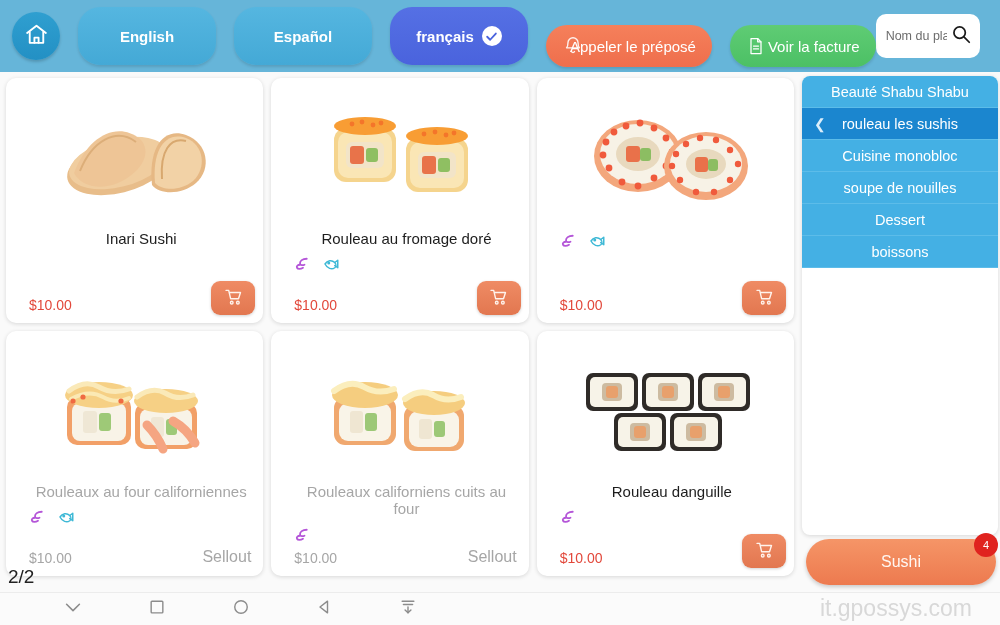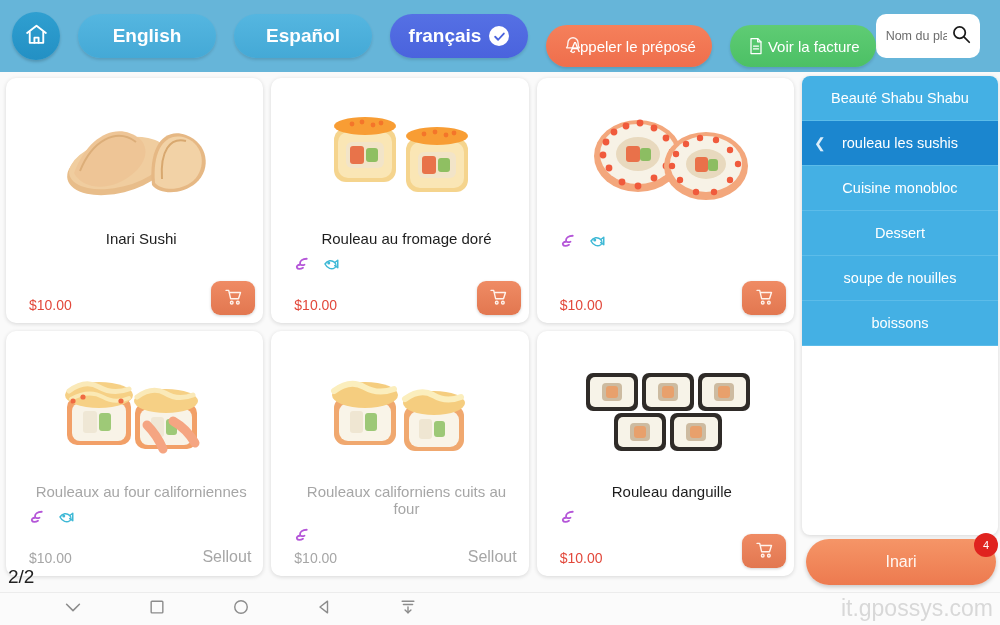--- a/index.html
+++ b/index.html
@@ -17,23 +17,23 @@
     background: #66b5d9;
     display: flex; align-items: center; padding: 0 12px;
   }
   .home-btn {
     width: 48px; height: 48px; border-radius: 50%;
     background: linear-gradient(180deg,#2f9fd0,#2390c4);
     display: flex; align-items: center; justify-content: center;
     flex: 0 0 auto; box-shadow: 0 2px 3px rgba(0,0,0,.18);
   }
   .lang-btn {
-    height: 44px; min-width: 138px; border-radius: 22px;
+    height: 58px; min-width: 138px; border-radius: 22px;
     background: linear-gradient(180deg,#55b6e0,#44a9d6);
-    color: #fff; font-size: 19px; font-weight: bold;
+    color: #fff; font-size: 15px; font-weight: bold;
     display: flex; align-items: center; justify-content: center;
     margin-left: 18px; flex: 0 0 auto;
     box-shadow: 0 2px 3px rgba(0,0,0,.13);
   }
   .lang-btn.active {
     background: linear-gradient(180deg,#5570e4,#4a63dd);
     gap: 8px; padding: 0 14px;
   }
   .check-circle {
     width: 20px; height: 20px; border-radius: 50%;
@@ -107,21 +107,21 @@
   .sellout { font-size: 16px; color: #a6a6a6; padding: 0 4px 2px 0; }
 
   
   .sidebar {
     position: absolute; left: 802px; top: 76px;
     width: 196px; height: 459px;
     background: #fff; border-radius: 8px;
     box-shadow: 0 1px 4px rgba(0,0,0,.14); overflow: hidden;
   }
   .cat {
-    height: 45px; background: #44b0e4; color: #fff;
+    height: 32px; background: #44b0e4; color: #fff;
     display: flex; align-items: center; justify-content: center;
     font-size: 14.5px; position: relative;
     border-bottom: 1px solid #5cbce9;
   }
   .cat.active { background: #1b86cf; }
   .cat .chev {
     position: absolute; left: 12px; top: 50%;
     transform: translateY(-50%); font-size: 14px; color: #dbeefb;
   }
 
@@ -150,21 +150,21 @@
     position: absolute; left: 0; top: 592px;
     width: 1000px; height: 33px; background: #fbfbfb;
     border-top: 1px solid #ececec;
     display: flex; align-items: center;
   }
   .navbar .nav-icons {
     width: 420px; display: flex; justify-content: space-around;
     align-items: center; margin-left: 30px;
   }
   .watermark {
-    position: absolute; right: 7px; top: 592px; height: 33px;
+    position: absolute; right: 28px; top: 592px; height: 33px;
     display: flex; align-items: center;
     font-size: 23px; color: #d8d8d8;
     font-family: "Liberation Sans", sans-serif;
   }
 </style>
 </head>
 <body>
 
 <div class="screen">
 
@@ -550,32 +550,32 @@
       <span>Beauté Shabu Shabu</span>
     </div>
     <div class="cat active">
       <span class="chev">❮</span>
       <span>rouleau les sushis</span>
     </div>
     <div class="cat">
       <span>Cuisine monobloc</span>
     </div>
     <div class="cat">
+      <span>soupe de nouilles</span>
+    </div>
+    <div class="cat">
       <span>Dessert</span>
-    </div>
-    <div class="cat">
-      <span>soupe de nouilles</span>
     </div>
     <div class="cat">
       <span>boissons</span>
     </div>
   </div>
 
   <div class="panier">
-    <span>Inari</span>
+    <span>Sushi</span>
     <span class="badge">4</span>
   </div>
 
   <div class="page-ind">2/2</div>
 
   <div class="navbar">
     <div class="nav-icons">
       <span>
         <svg width="22" height="22" viewBox="0 0 24 24" fill="none" stroke="#8c8c8c" stroke-width="1.7" stroke-linecap="round" stroke-linejoin="round">
             <path d="M5 9l7 7 7-7"></path>

